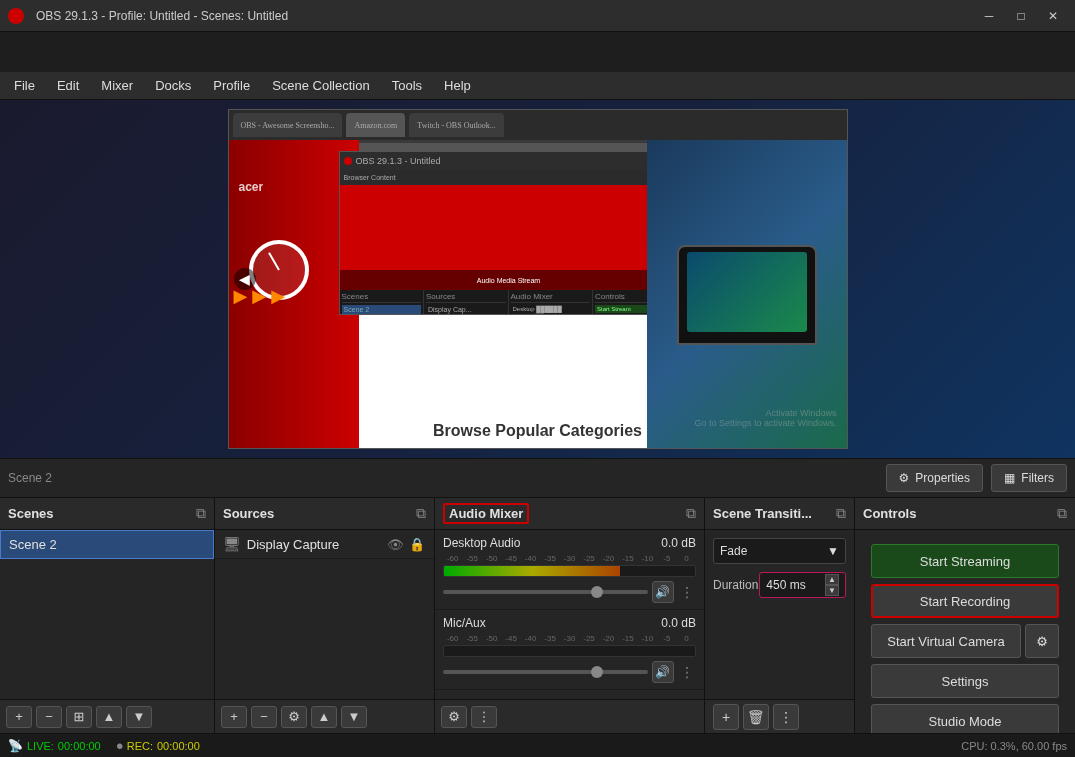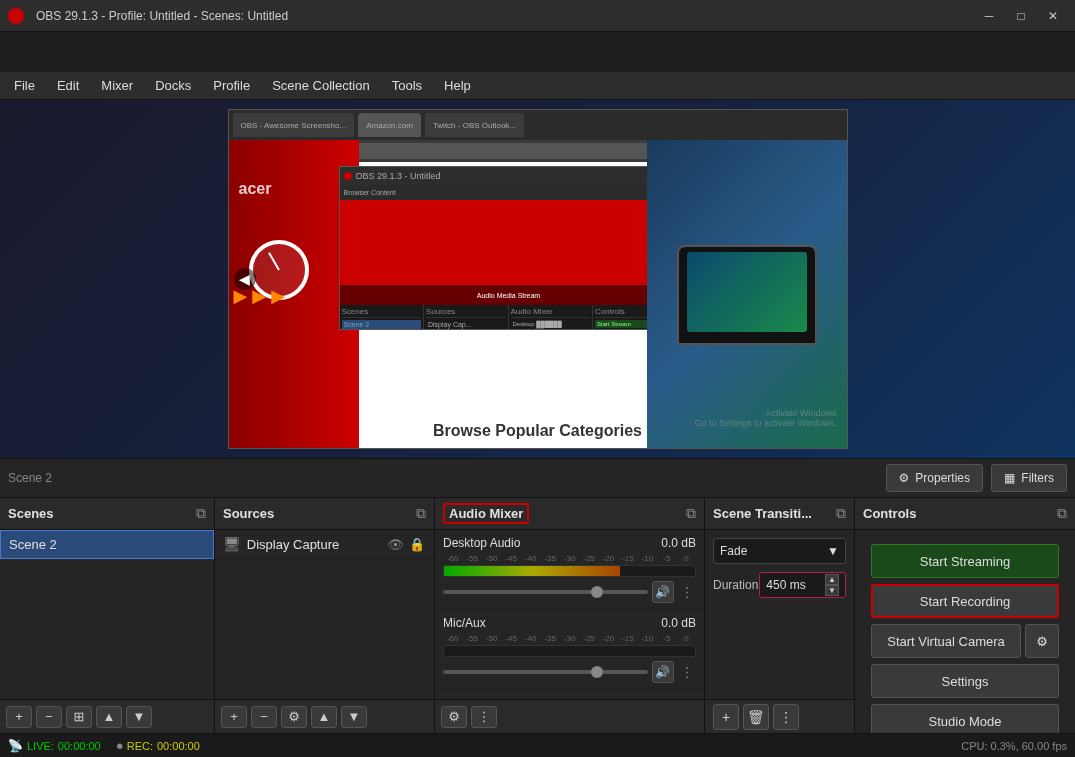--- a/index.html
+++ b/index.html
@@ -115,36 +115,37 @@
     
     #browser-bar {
       position: absolute;
       top: 0; left: 0; right: 0;
       height: 30px;
       background: #2b2b2b;
       display: flex;
       align-items: center;
       padding: 0 4px;
       gap: 2px;
+      font-family: Liberation Serif, serif;
     }
     .browser-tab {
       height: 24px;
       padding: 0 8px;
       background: #3c3c3c;
       border-radius: 4px 4px 0 0;
       display: flex;
       align-items: center;
       font-size: 10px;
       color: #ccc;
     }
     .browser-tab.active { background: #555; }
     
     #nested-obs {
       position: absolute;
-      top: 56px;
+      top: 41px;
       left: 110px;
       width: 340px;
       height: 164px;
       background: #d946ef;
       border: 1px solid #555;
       overflow: hidden;
     }
     #nested-obs-bar {
       height: 18px;
       background: #2d2d2d;
@@ -667,21 +668,21 @@
         <div class="browser-tab" style="font-size:8px;color:#aaa;">OBS - Awesome Screensho...</div>
         <div class="browser-tab active" style="font-size:8px;color:#aaa; margin-left:2px;">Amazon.com</div>
         <div class="browser-tab" style="font-size:8px;color:#aaa; margin-left:2px;">Twitch - OBS Outlook...</div>
       </div>
 
       <div style="position:absolute;top:30px;left:0;right:0;height:22px;background:#3a3a3a;display:flex;align-items:center;padding:0 8px;gap:4px;">
         <div style="flex:1;height:16px;background:#555;border-radius:2px;display:flex;align-items:center;padding:0 6px;font-size:9px;color:#bbb;">https://twitch.tv/browse</div>
       </div>
 
       <div id="acer-bg">
-        <div style="position:absolute;top:40px;left:10px;font-size:16px;font-weight:bold;color:#fff;opacity:0.8;">acer</div>
+        <div style="position:absolute;top:40px;left:10px;font-size:12px;font-weight:bold;color:#fff;opacity:0.8;">acer</div>
 
         <div style="position:absolute;top:100px;left:20px;width:60px;height:60px;border:4px solid #fff;border-radius:50%;background:rgba(255,255,255,0.1);">
           <div style="position:absolute;top:50%;left:50%;width:2px;height:20px;background:#fff;transform-origin:bottom;transform:translateX(-50%) translateY(-100%) rotate(-30deg);"></div>
         </div>
 
         <div style="position:absolute;top:145px;left:5px;color:#ff8800;font-size:18px;">▶ ▶ ▶</div>
       </div>
 
       <div id="nested-obs">
         <div id="nested-obs-bar">

